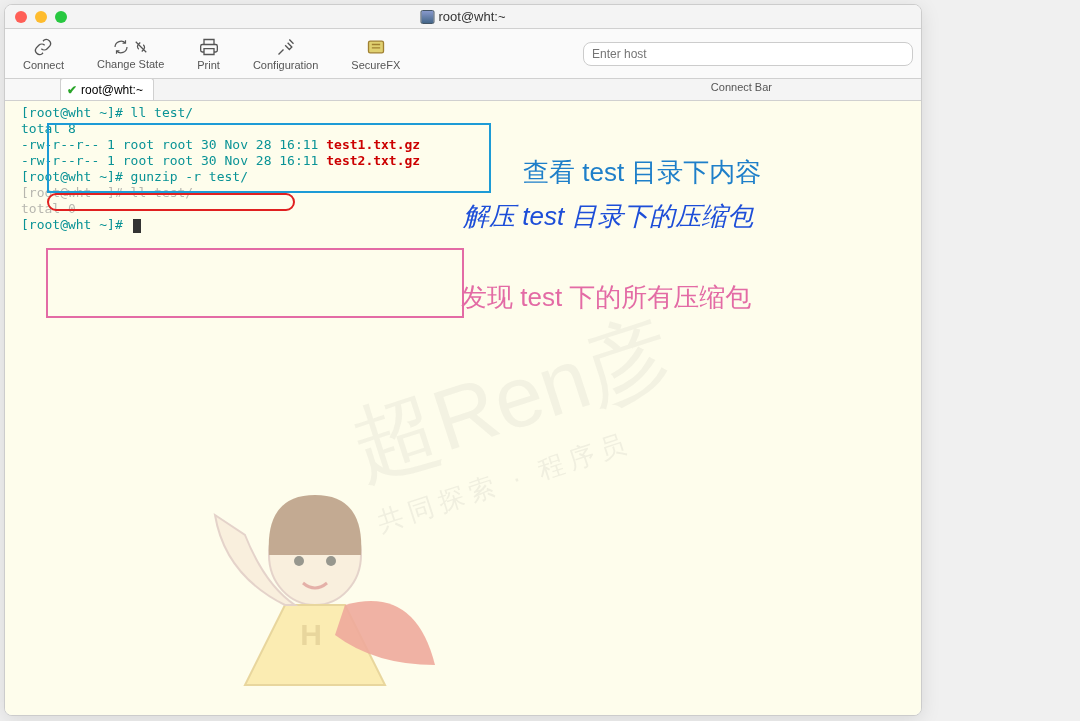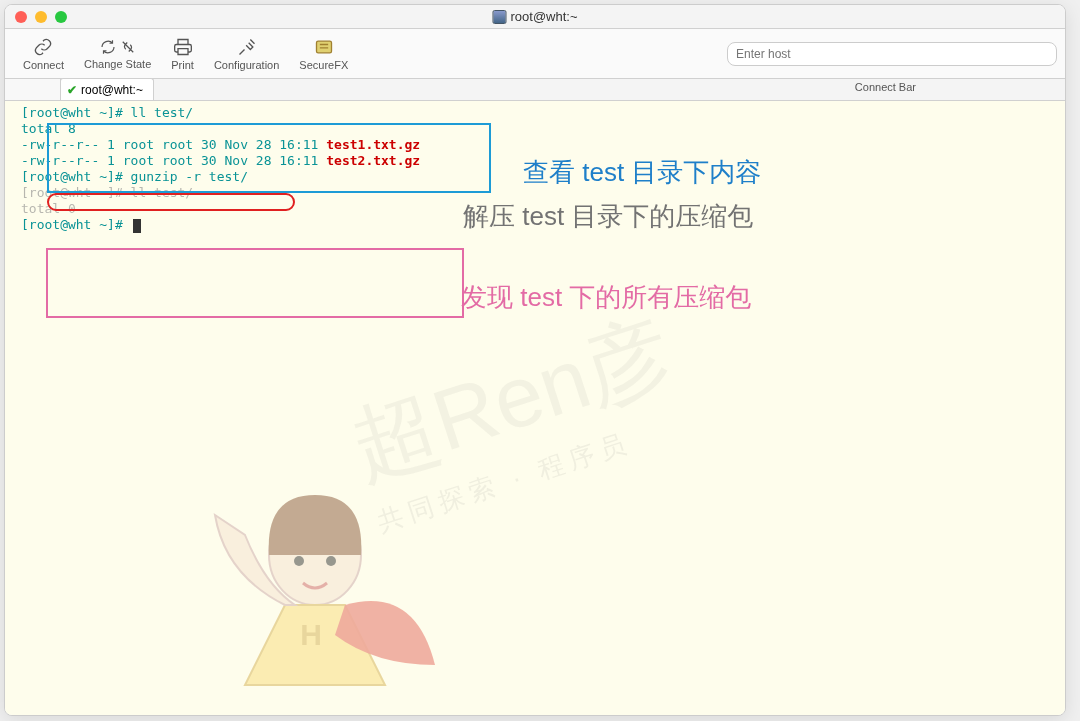--- a/index.html
+++ b/index.html
@@ -1,45 +1,45 @@
 <!DOCTYPE html>
 <html><head>
 <meta charset="utf-8">
 <style>
   * { box-sizing: border-box; }
   body { margin: 0; font-family: -apple-system, BlinkMacSystemFont, "Helvetica Neue", Arial, sans-serif; background: #f0f0f0; width: 1080px; height: 721px; overflow: hidden; }
-  .window { position: relative; width: 1062px; height: 712px; margin: 4px; background: #fff; border: 1px solid #ccc; border-radius: 8px; overflow: hidden; box-shadow: 0 4px 20px rgba(0,0,0,0.1); }
+  .window { position: relative; width: 918px; height: 712px; margin: 4px; background: #fff; border: 1px solid #ccc; border-radius: 8px; overflow: hidden; box-shadow: 0 4px 20px rgba(0,0,0,0.1); }
   .titlebar { height: 24px; background: #f4f4f4; border-bottom: 1px solid #d0d0d0; display:flex; align-items:center; padding-left: 10px; position:relative;}
   .traffic { display:flex; gap:8px; align-items:center;}
   .tl { width:12px;height:12px;border-radius:50%; }
   .tl.red{background:#ff5f57;}
   .tl.yellow{background:#febc2e;}
   .tl.green{background:#28c840;}
   .title-center { position:absolute; left:50%; transform:translateX(-50%); font-size:13px; color:#333; display:flex; align-items:center; gap:4px;}
   .title-icon { width:14px; height:14px; background:linear-gradient(#89c,#468); border:1px solid #456; border-radius:2px; display:inline-block;}
-  .toolbar { height: 50px; background:#fafafa; border-bottom:1px solid #d0d0d0; display:flex; align-items:center; padding: 0 8px; gap: 0;}
+  .toolbar { height: 50px; background:#fafafa; border-bottom:1px solid #d0d0d0; display:flex; align-items:center; padding: 0 8px; gap: 13px;}
   .tool { display:flex; flex-direction:column; align-items:center; justify-content:center; font-size:11px; color:#555; padding: 2px 10px; gap:2px; cursor:default;}
   .tool svg { width:20px; height:20px; stroke:#555; fill:none; stroke-width:1.6;}
   .host-input { margin-left:auto; width:330px; height:24px; border:1px solid #ccc; border-radius:8px; padding:2px 8px; font-size:12px; color:#999; background:#fff;}
   .connectbar-label { font-size:11px; color:#555; padding-left:130px;}
   .tabstrip { height:22px; background:#f4f4f4; border-bottom:1px solid #d0d0d0; display:flex; align-items:flex-end;}
   .tabspacer{ width:56px; height:100%; border-right:1px solid #d0d0d0; background:#f8f8f8;}
   .tab { height:22px; background:#fff; border:1px solid #d0d0d0; border-bottom:none; border-top-left-radius:3px;border-top-right-radius:3px; padding:0 10px 0 6px; display:flex; align-items:center; gap:4px; font-size:12px; margin-left:-1px;}
   .tab .check { color:#2aa52a; font-weight:bold; font-size:12px;}
   .terminal { position:absolute; top:96px; left:0; right:0; bottom:0; background:#fefdec; font-family: Menlo, Monaco, Consolas, monospace; font-size:13px; line-height:16px; padding:4px 16px; color:#0a9396;}
   .line { white-space:pre; color:#0a9396; margin:0; height:16px;}
   .redfile { color:#cc0000; font-weight:bold;}
   .dim { color:#888; opacity:.6;}
   .cursor { display:inline-block; width:8px; height:14px; background:#333; vertical-align:middle; margin-left:2px;}
   .box-blue { position:absolute; left:42px; top:118px; width:444px; height:70px; border:2px solid #1d9bd6; }
   .box-red { position:absolute; left:42px; top:188px; width:248px; height:18px; border:2px solid #e02020; border-radius:10px;}
   .box-pink { position:absolute; left:41px; top:243px; width:418px; height:70px; border:2px solid #e36ba5;}
   .annot { position:absolute; font-size:26px; font-family: "PingFang SC","Microsoft YaHei",sans-serif;}
   .annot.blue { color:#1e7fc9; left:518px; top:150px;}
-  .annot.red { color:#737373; left:458px; top:194px;}
+  .annot.red { color:#1d4ed8; left:458px; top:194px;font-style:italic;}
   .annot.pink { color:#e36ba5; left:456px; top:275px; line-height:34px;}
   .watermark { position:absolute; left:360px; top:310px; width:480px; height:260px; font-size:86px; color:rgba(120,120,120,0.08); transform:rotate(-18deg); font-weight:500; pointer-events:none; font-family:"PingFang SC",sans-serif;}
   .watermark small{ display:block; font-size:26px; letter-spacing:6px; color:rgba(120,120,120,0.10);}
   .cartoon { position:absolute; left:180px; top:430px; width:260px; height:260px; opacity:.5; pointer-events:none;}
   .toolbar-right { margin-left:auto; display:flex; flex-direction:column; align-items:center;}
 </style>
 </head>
 <body>
 
 <div class="window">

